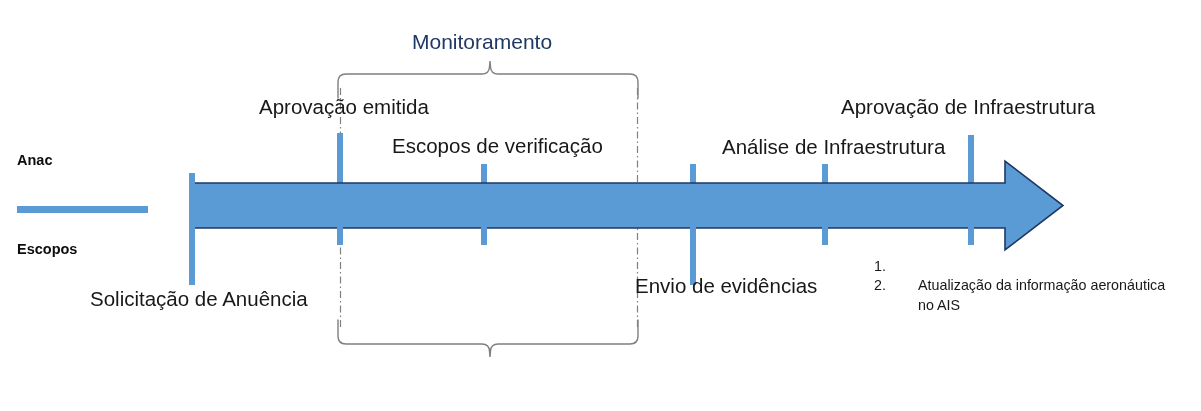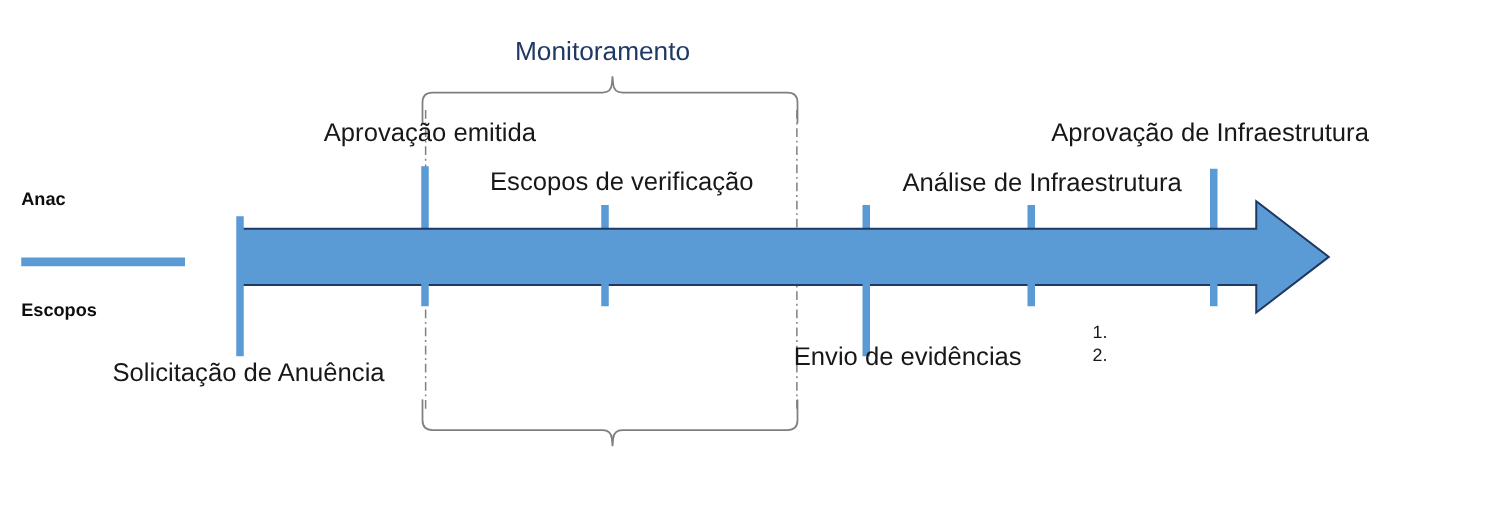--- a/index.html
+++ b/index.html
@@ -140,16 +140,18 @@
 
   <div class="lbl" style="left:90px; top:288px;">Solicitação de Anuência</div>
   <div class="lbl" style="left:607px; top:275px;margin-left:28px;">Envio de evidências</div>
 
   <div id="notes-list">
     <div class="note-row">
       <span class="note-num">1.</span>
     </div>
     <div class="note-row">
       <span class="note-num">2.</span>
+      <span class="note-text">Atualização da informação aeronáutica
+no AIS</span>
     </div>
   </div>
 
 </div>
 
 </body></html>

